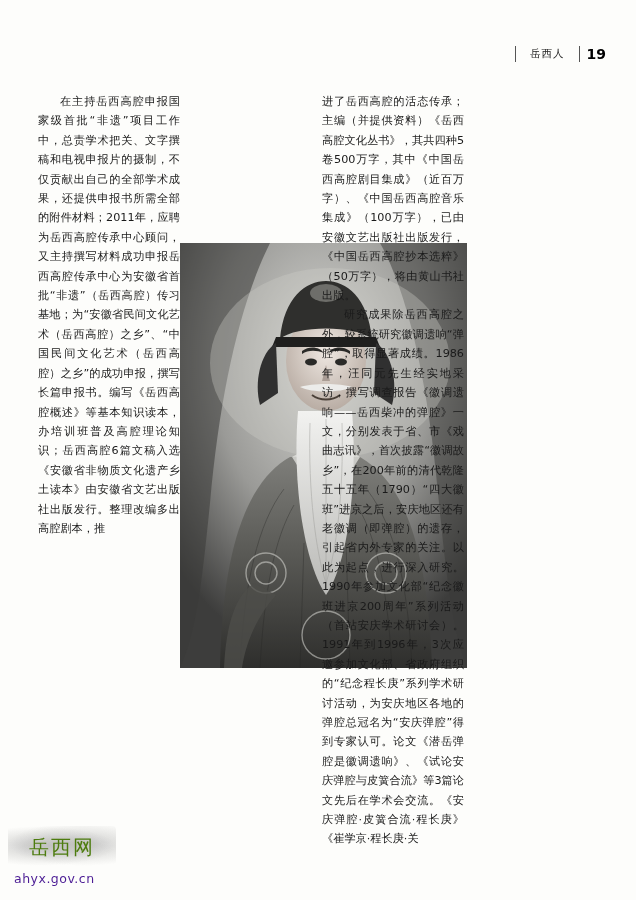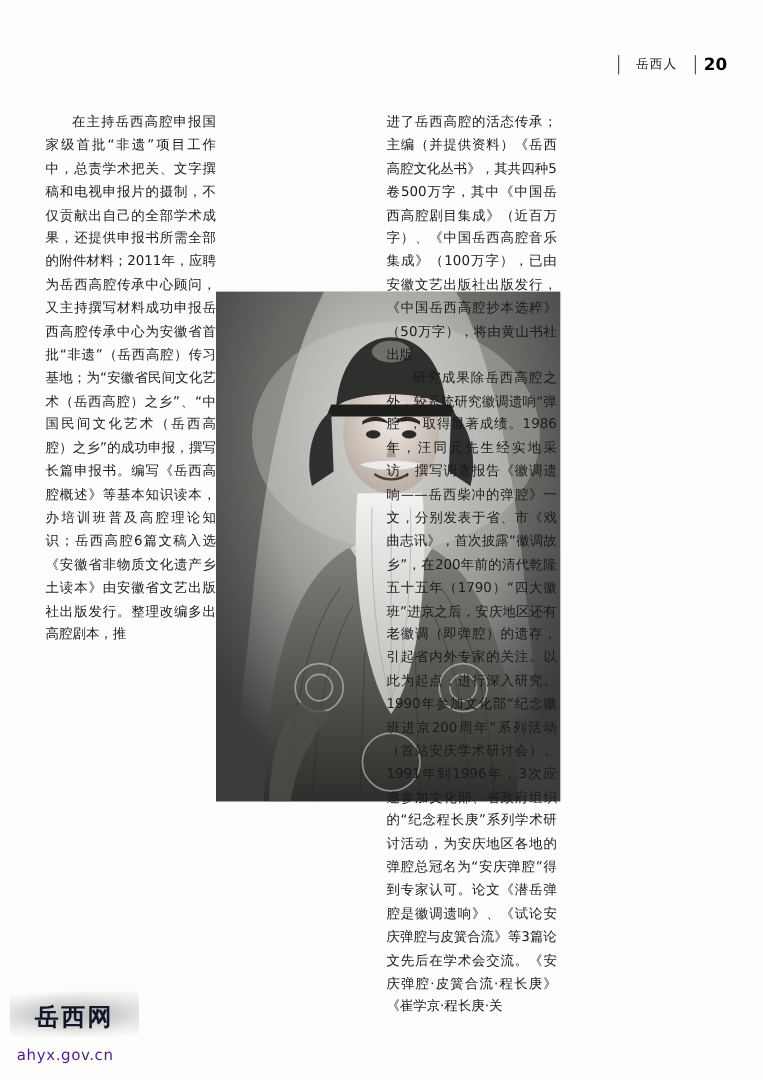--- a/index.html
+++ b/index.html
@@ -103,22 +103,22 @@
     left: 16px;
     bottom: 36px;
     width: 92px;
     height: 34px;
     display: flex;
     align-items: center;
     justify-content: center;
   }
   .footer-logo-text {
     font-size: 20px;
-    font-weight: bold;
-    color: #0f172a;
+    font-weight: normal;
+    color: #4d7c0f;
     letter-spacing: 2px;
     font-family: "DejaVu Serif", serif;
   }
   .footer-url {
     position: absolute;
     left: 14px;
     bottom: 14px;
     font-size: 12.5px;
     color: #4c1d95;
     font-family: "DejaVu Sans", sans-serif;
@@ -144,21 +144,21 @@
       radial-gradient(ellipse at 70% 45%, rgba(100,100,100,0.30), rgba(255,255,255,0) 70%);
   }
 </style>
 </head>
 <body>
 
 <div class="page">
 
   <div class="header">
     <span class="header-tag">岳西人</span>
-    <span class="header-page">20</span>
+    <span class="header-page">19</span>
   </div>
 
   <div class="col col-left">
     <p class="indent">在主持岳西高腔申报国家级首批“非遗”项目工作中，总责学术把关、文字撰稿和电视申报片的摄制，不仅贡献出自己的全部学术成果，还提供申报书所需全部的附件材料；2011年，应聘为岳西高腔传承中心顾问，又主持撰写材料成功申报岳西高腔传承中心为安徽省首批“非遗”（岳西高腔）传习基地；为“安徽省民间文化艺术（岳西高腔）之乡”、“中国民间文化艺术（岳西高腔）之乡”的成功申报，撰写长篇申报书。编写《岳西高腔概述》等基本知识读本，办培训班普及高腔理论知识；岳西高腔6篇文稿入选《安徽省非物质文化遗产乡土读本》由安徽省文艺出版社出版发行。整理改编多出高腔剧本，推</p>
   </div>
 
   <div class="blk" style="left:180px; top:92px; width:142px; height:146px; overflow:hidden;">
     <p>&nbsp;</p>
   </div>
 

